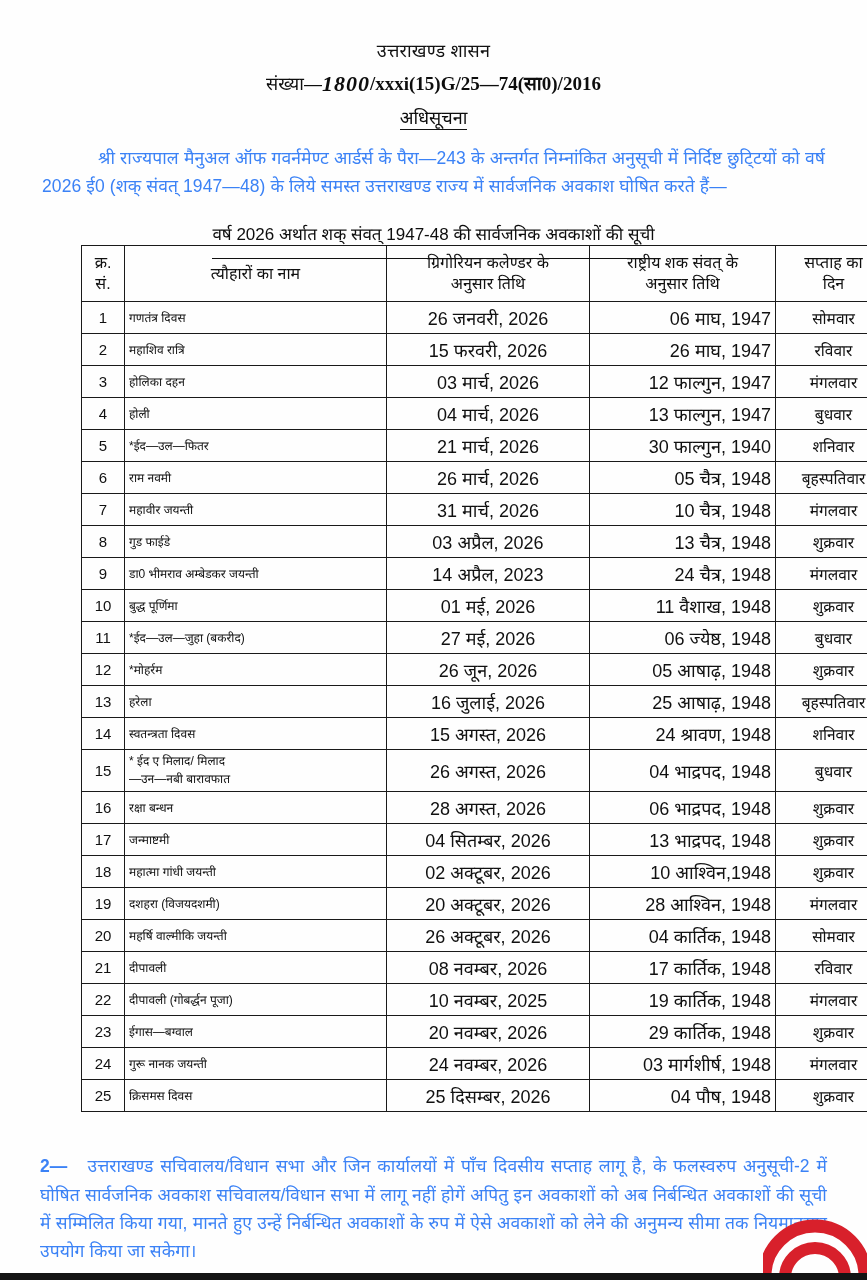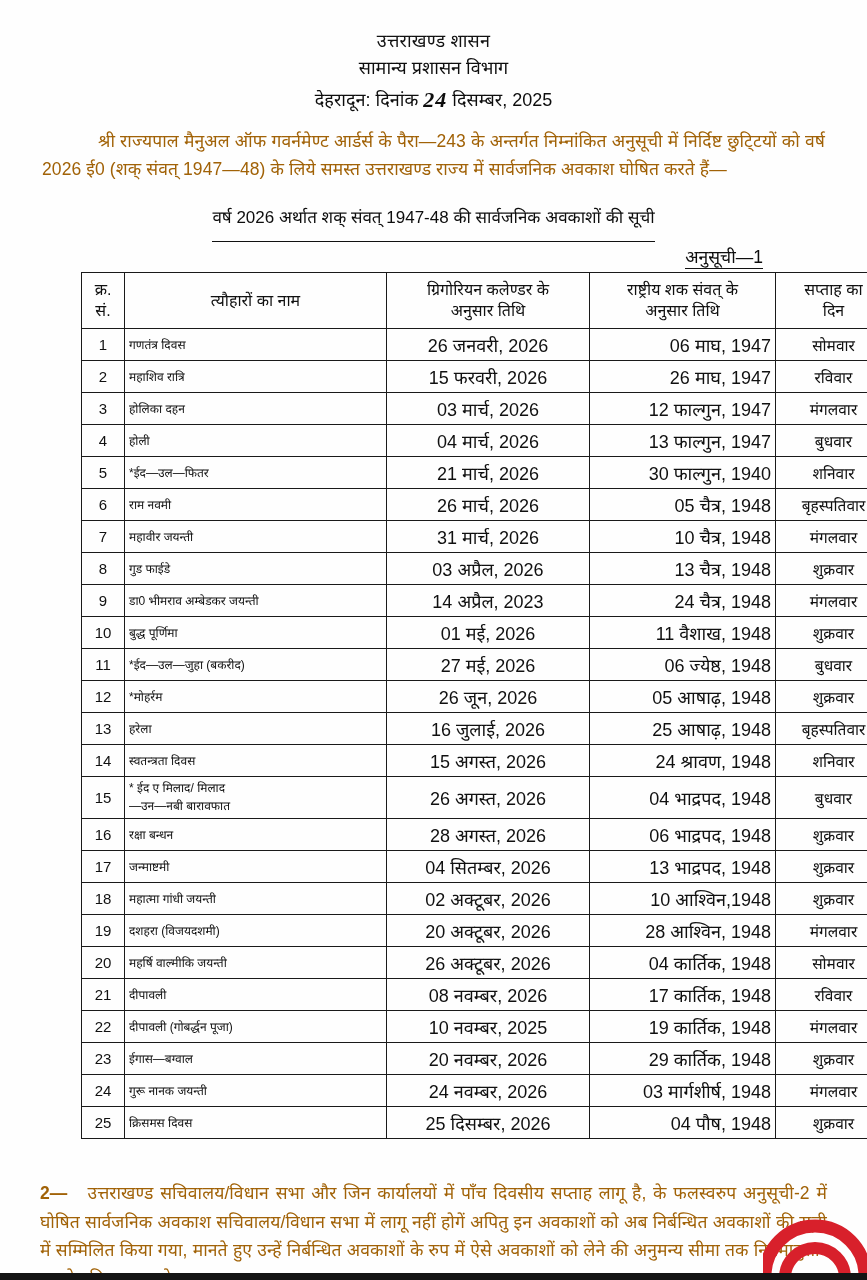--- a/index.html
+++ b/index.html
@@ -18,21 +18,21 @@
     height: 1280px;
     margin: 0 auto;
     background: #fefefe;
     overflow: hidden;
     box-sizing: border-box;
   }
 
   
   .doc-header {
     text-align: center;
-    padding-top: 30px;
+    padding-top: 40px;
     line-height: 1.32;
   }
   .hdr-line {
     font-size: 18px;
     letter-spacing: .2px;
     color: #111;
   }
   .hdr-dept {
     font-size: 18px;
     margin-top: 3px;
@@ -66,21 +66,21 @@
   .hdr-notice span {
     border-bottom: 1.3px solid #111;
     padding-bottom: 1px;
   }
 
   
   .para {
     font-size: 17.5px;
     line-height: 1.62;
     text-align: justify;
-    color: #a16207;
+    color: #3b82f6;
     letter-spacing: .1px;
   }
   .para-intro {
     margin: 13px 42px 0 42px;
     text-indent: 56px;
   }
 
   .list-title {
     text-align: center;
     margin-top: 22px;
@@ -183,41 +183,37 @@
     background: #141414;
   }
 </style>
 </head>
 <body>
 
 <div class="page">
 
   <div class="doc-header">
     <div class="hdr-line">उत्तराखण्ड शासन</div>
-    <div class="hdr-dept">सामान्य प्रशासन विभाग</div>
-
-
-    <div class="hdr-place">
-      <span>देहरादून:</span>
-      <span>दिनांक</span>
-      <span class="handwrite">24</span>
-      <span>दिसम्बर, 2025</span>
+
+    <div class="hdr-number">
+      <span>संख्या—</span><span class="handwrite">1800</span><span class="serif">/xxxi(15)G/25—74(सा0)/2016</span>
     </div>
 
+
+    <div class="hdr-notice">
+      <span>अधिसूचना</span>
+    </div>
   </div>
 
   <p class="para para-intro">श्री राज्यपाल मैनुअल ऑफ गवर्नमेण्ट आर्डर्स के पैरा—243 के अन्तर्गत निम्नांकित अनुसूची में निर्दिष्ट छुटि्टयों को वर्ष 2026 ई0 (शक् संवत् 1947—48) के लिये समस्त उत्तराखण्ड राज्य में सार्वजनिक अवकाश घोषित करते हैं—</p>
 
   <div class="list-title">
     <span>वर्ष 2026 अर्थात शक् संवत् 1947-48 की सार्वजनिक अवकाशों की सूची</span>
   </div>
 
-  <div class="schedule-label">
-    <span>अनुसूची—1</span>
-  </div>
 
   <div class="tbl-wrap">
     <table class="holidays">
       <thead>
         <tr>
           <th class="c-sn">
             <div>क्र.</div>
             <div>सं.</div>
           </th>
           <th class="c-name">

